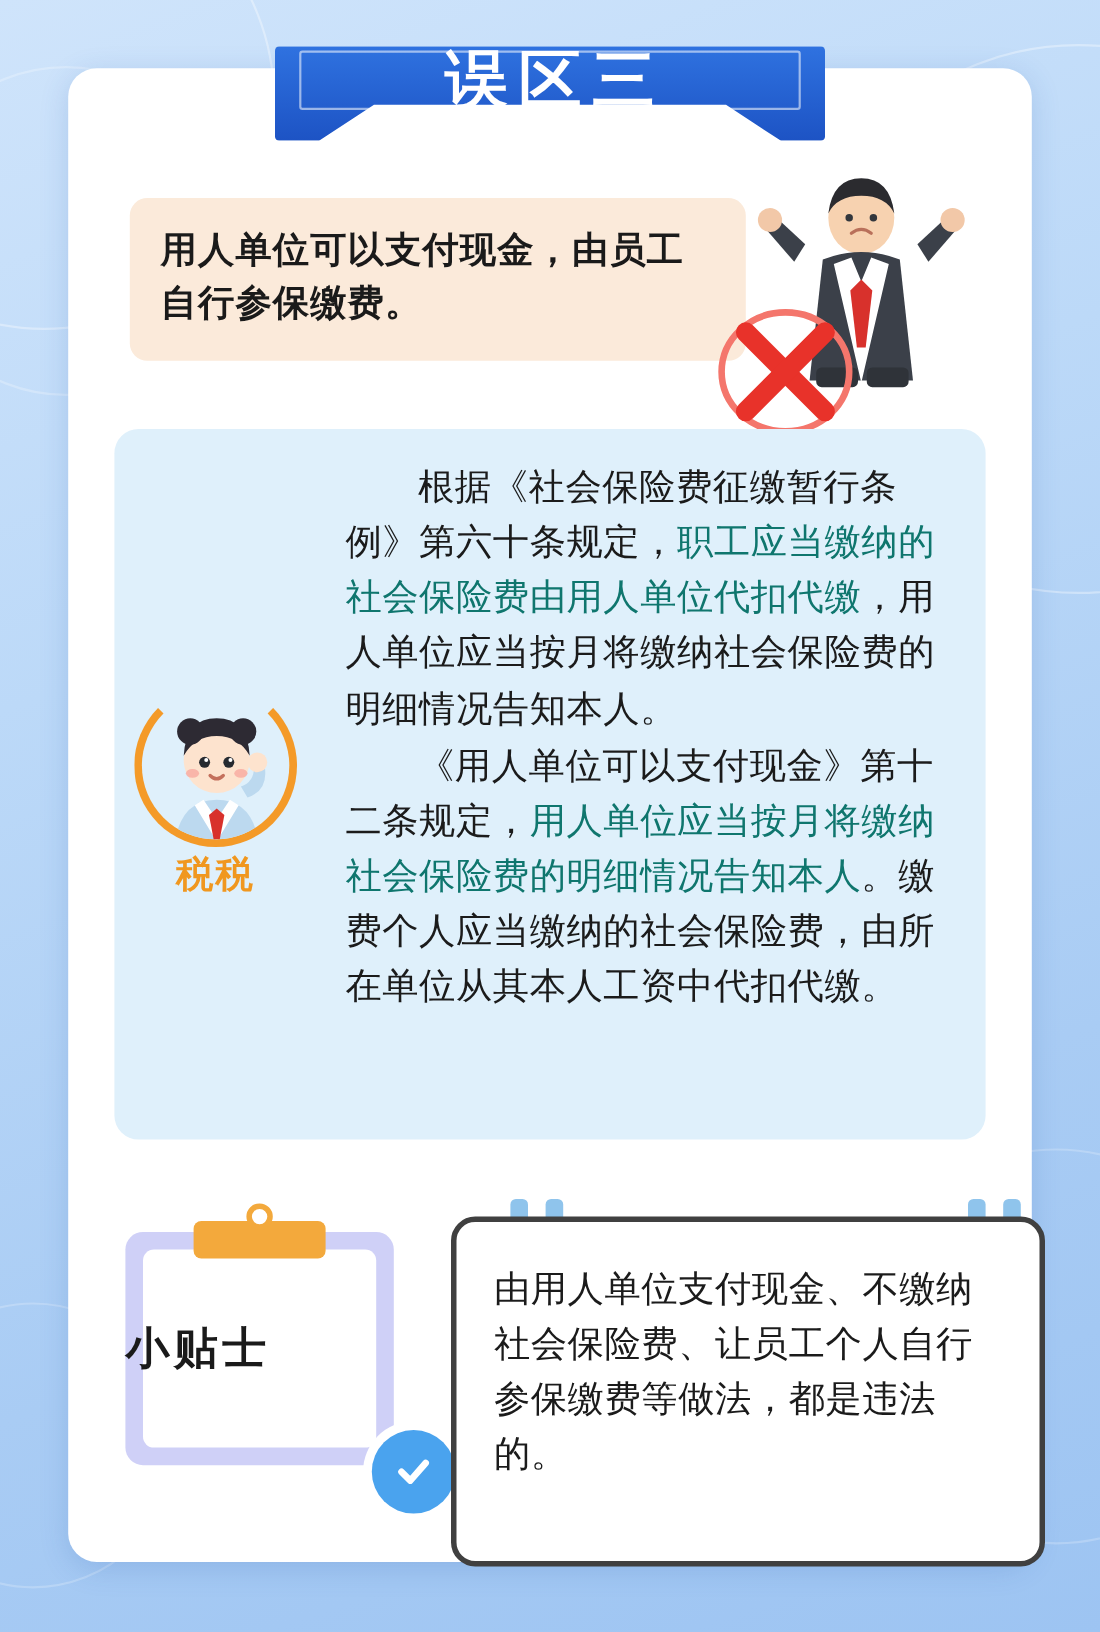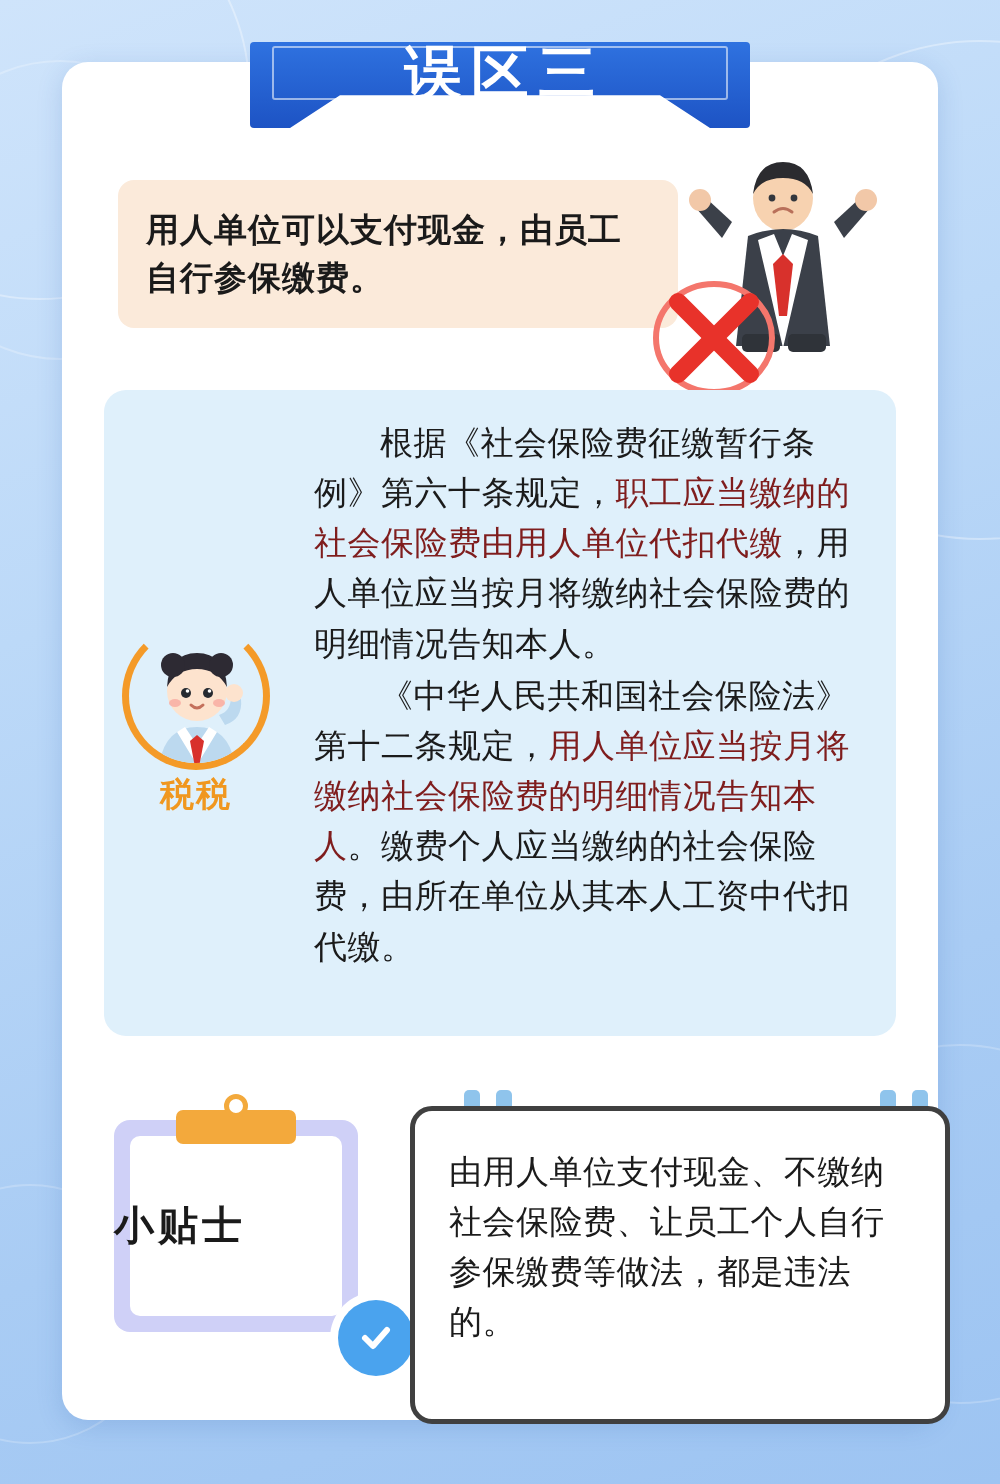--- a/index.html
+++ b/index.html
@@ -83,20 +83,21 @@
     background: #fbeada;
     border-radius: 16px;
     padding: 26px 28px;
   }
   .myth-text {
     font-size: 33px;
     font-weight: bold;
     color: #1a1a1a;
     line-height: 1.45;
     letter-spacing: 1px;
+    font-family: Liberation Mono, monospace;
   }
 
   
   .man {
     position: absolute;
     right: 60px;
     top: 92px;
     width: 190px;
     height: 200px;
   }
@@ -120,21 +121,21 @@
     padding: 28px 34px 24px 210px;
   }
   .para {
     font-size: 33px;
     line-height: 1.52;
     color: #1b1b1b;
     text-indent: 66px;
     letter-spacing: 0.5px;
   }
   .para + .para { margin-top: 2px; }
-  .hl { color: #7f1d1d; }
+  .hl { color: #0f766e; }
 
   
   .mascot {
     position: absolute;
     left: 56px;
     top: 560px;
     width: 160px;
     height: 200px;
   }
   .mascot-ring {
@@ -296,21 +297,21 @@
       <path d="M28 30 L100 102" stroke="#e8322a" stroke-width="18" stroke-linecap="round"></path>
       <path d="M100 30 L28 102" stroke="#e8322a" stroke-width="18" stroke-linecap="round"></path>
     </svg>
   </div>
 
   <div class="content-box">
     <p class="para">
       <span>根据《社会保险费征缴暂行条例》第六十条规定，</span><span class="hl">职工应当缴纳的社会保险费由用人单位代扣代缴</span><span>，用人单位应当按月将缴纳社会保险费的明细情况告知本人。</span>
     </p>
     <p class="para">
-      <span>《中华人民共和国社会保险法》第十二条规定，</span><span class="hl">用人单位应当按月将缴纳社会保险费的明细情况告知本人</span><span>。缴费个人应当缴纳的社会保险费，由所在单位从其本人工资中代扣代缴。</span>
+      <span>《用人单位可以支付现金》第十二条规定，</span><span class="hl">用人单位应当按月将缴纳社会保险费的明细情况告知本人</span><span>。缴费个人应当缴纳的社会保险费，由所在单位从其本人工资中代扣代缴。</span>
     </p>
   </div>
 
   <div class="mascot">
     <div class="mascot-ring">
       <svg viewBox="0 0 136 136" width="136" height="136">
 
         <path d="M30 136 q6 -38 38 -38 q32 0 38 38 Z" fill="#bcd9ef"></path>
         <path d="M56 98 l12 18 l12 -18 l8 5 l-20 33 l-20 -33 Z" fill="#ffffff"></path>
         <path d="M68 106 l7 6 l-5 26 h-4 l-5 -26 Z" fill="#d8312c"></path>

